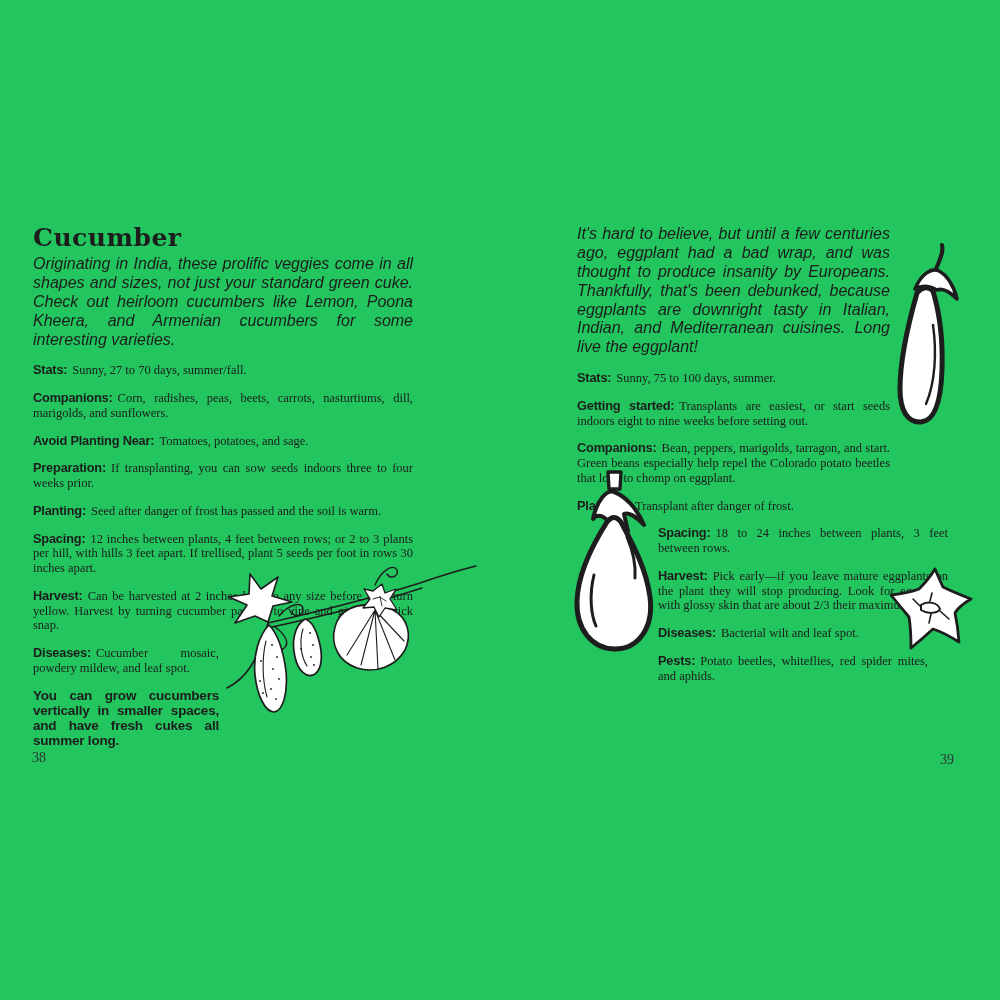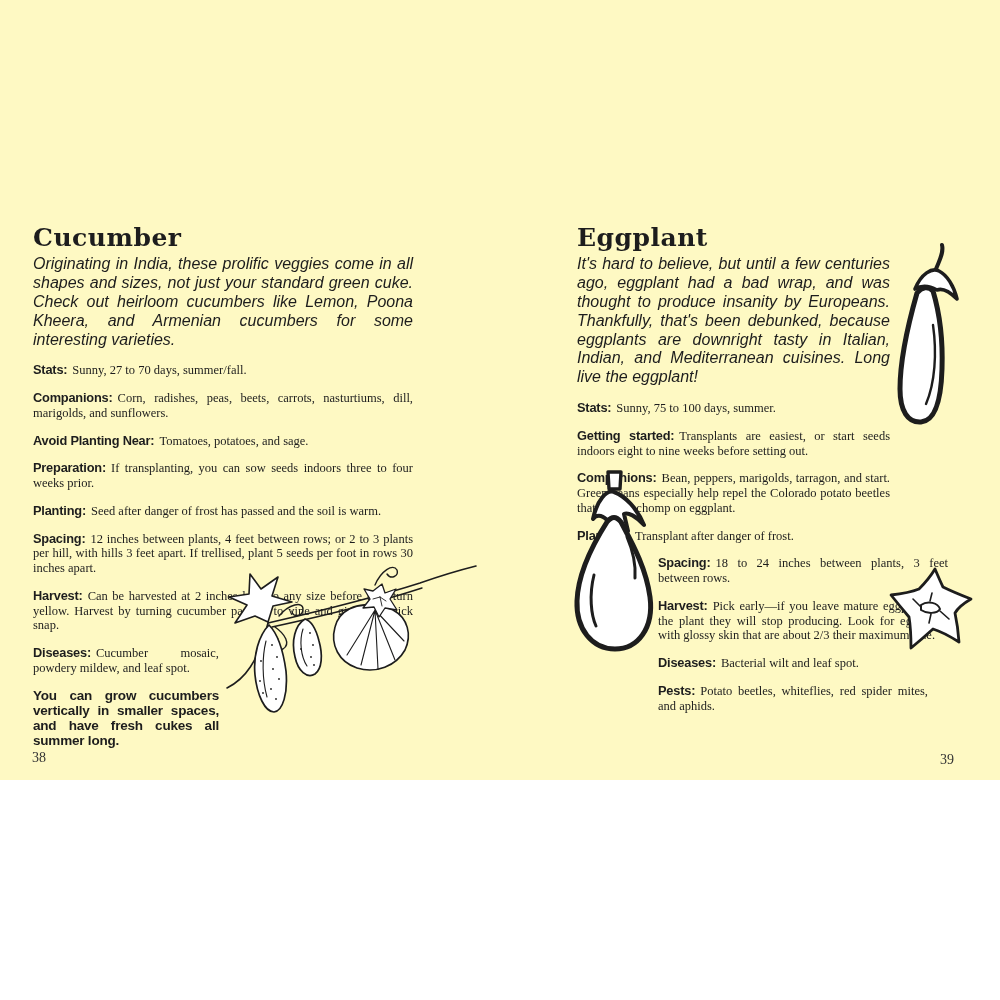--- a/index.html
+++ b/index.html
@@ -1,20 +1,20 @@
 <!DOCTYPE html>
 <html><head>
 <meta charset="utf-8">
 <style>
   html, body { margin: 0; padding: 0; background: #ffffff; }
   .canvas {
     position: relative;
     width: 1000px;
-    height: 780px;
-    background: #fef9c3;
+    height: 1000px;
+    background: #22c55e;
     font-family: "Liberation Serif", serif;
     color: #1d1d1d;
     overflow: hidden;
   }
   .page { position: absolute; top: 225px; }
   .page-left  { left: 33px;  width: 380px; }
   .page-right { left: 577px; width: 400px; }
 
   .title {
     font-family: "DejaVu Serif", serif;
@@ -141,21 +141,20 @@
       <path class="inkfill" stroke-width="1.6" d="M150,46 C132,40 114,50 110,66 C105,84 114,101 132,107 C151,113 171,105 180,89 C187,74 183,57 168,49 C162,46 156,47 150,46 Z"></path>
       <path class="ink" stroke-width="1.1" d="M150,49 L122,94 M150,49 L136,104 M150,49 L153,108 M150,49 L170,99 M150,49 L179,80"></path>
 
       <path class="inkfill" stroke-width="1.3" d="M157,23 L148,30 L139,28 L145,38 L138,47 L149,46 L154,56 L160,47 L172,49 L165,38 L171,28 L160,32 Z"></path>
       <path class="ink" stroke-width="0.9" d="M155,36 L157,45 M155,36 L148,38 M155,36 L161,40"></path>
     </svg>
   </div>
 
   <div class="page page-right">
     <div class="col">
-      <h1 class="title">Eggplant</h1>
       <p class="intro">It's hard to believe, but until a few centuries ago, eggplant had a bad wrap, and was thought to produce insanity by Europeans. Thankfully, that's been debunked, because eggplants are downright tasty in Italian, Indian, and Mediterranean cuisines. Long live the eggplant!</p>
 
       <p class="sec">
         <span class="label">Stats:</span><span>Sunny, 75 to 100 days, summer.</span>
       </p>
       <p class="sec">
         <span class="label">Getting started:</span><span>Transplants are easiest, or start seeds indoors eight to nine weeks before setting out.</span>
       </p>
       <p class="sec">
         <span class="label">Companions:</span><span>Bean, peppers, marigolds, tarragon, and start. Green beans especially help repel the Colorado potato beetles that love to chomp on eggplant.</span>

